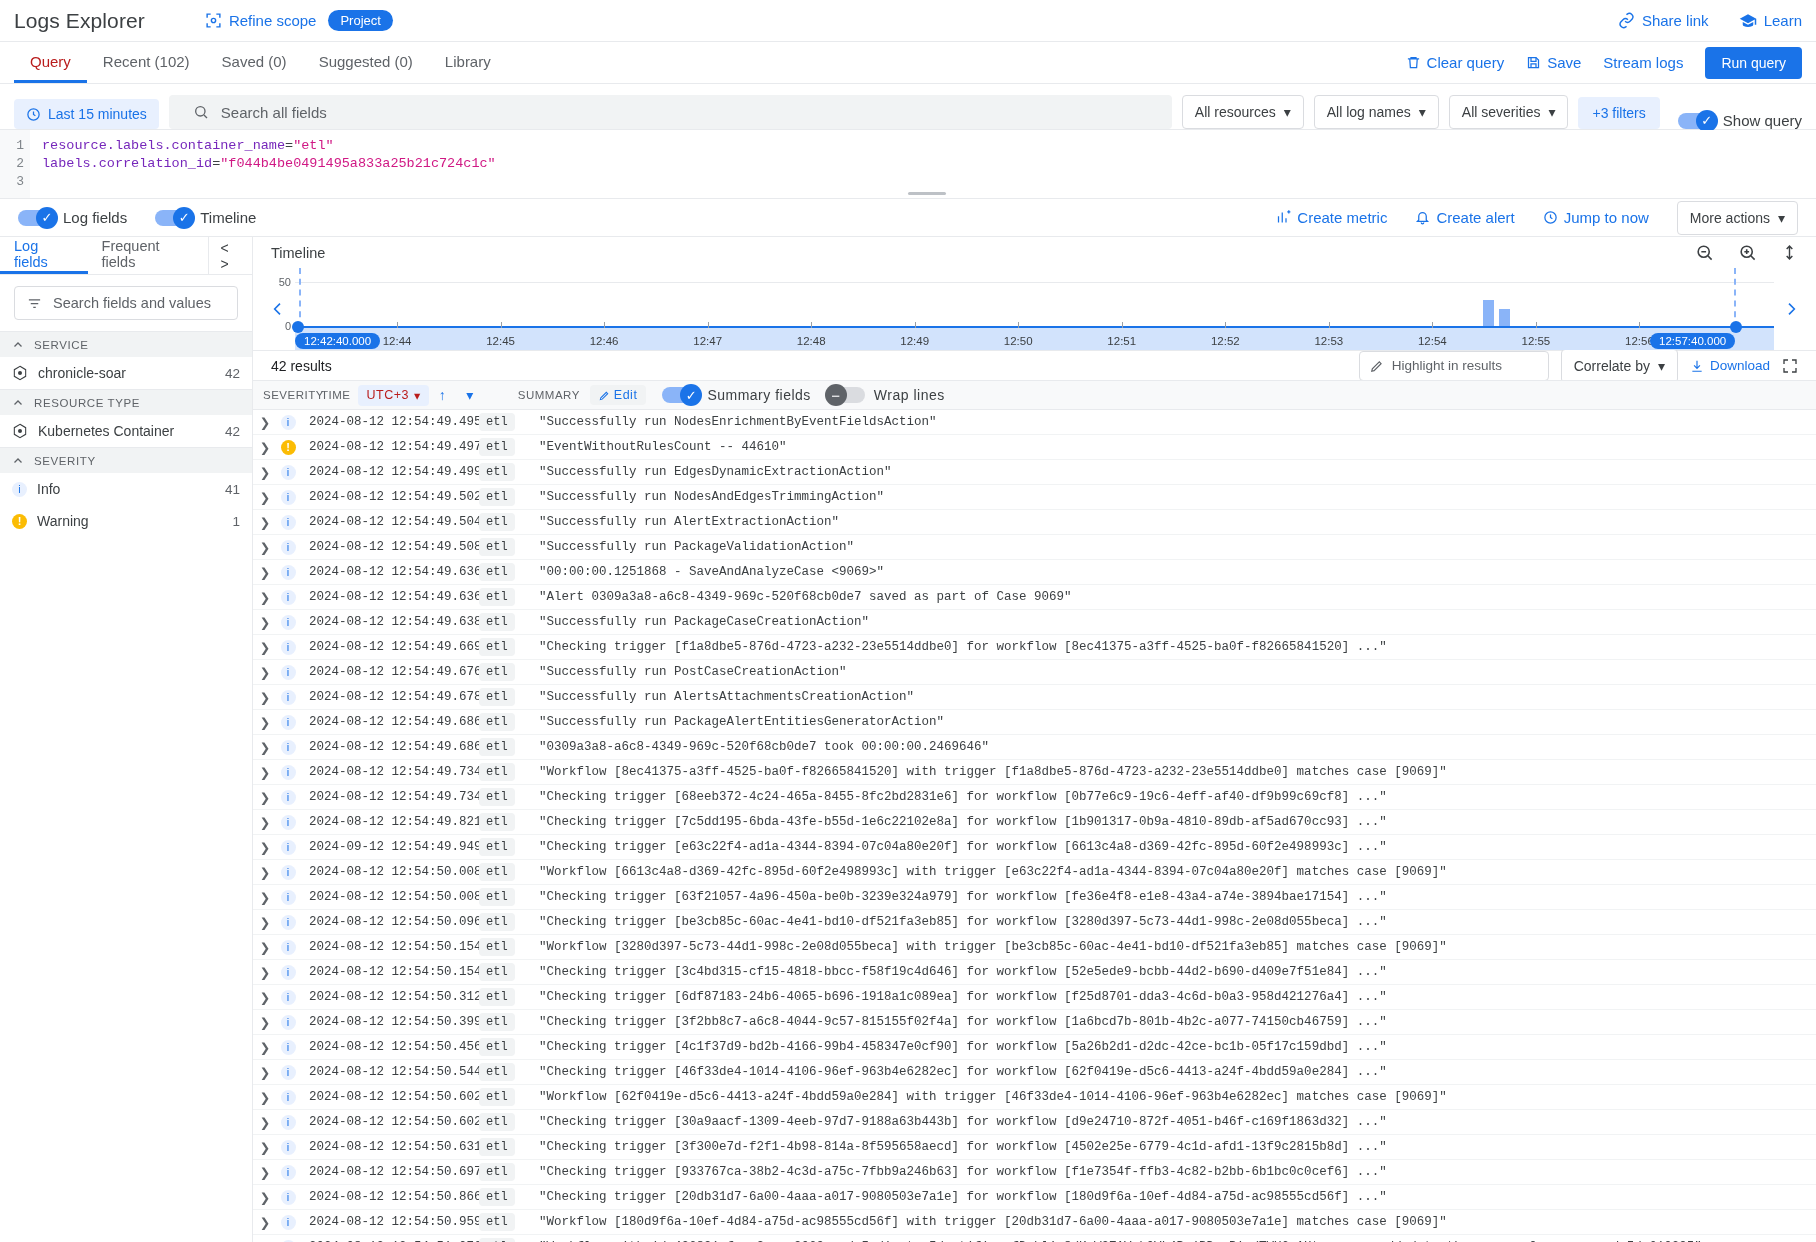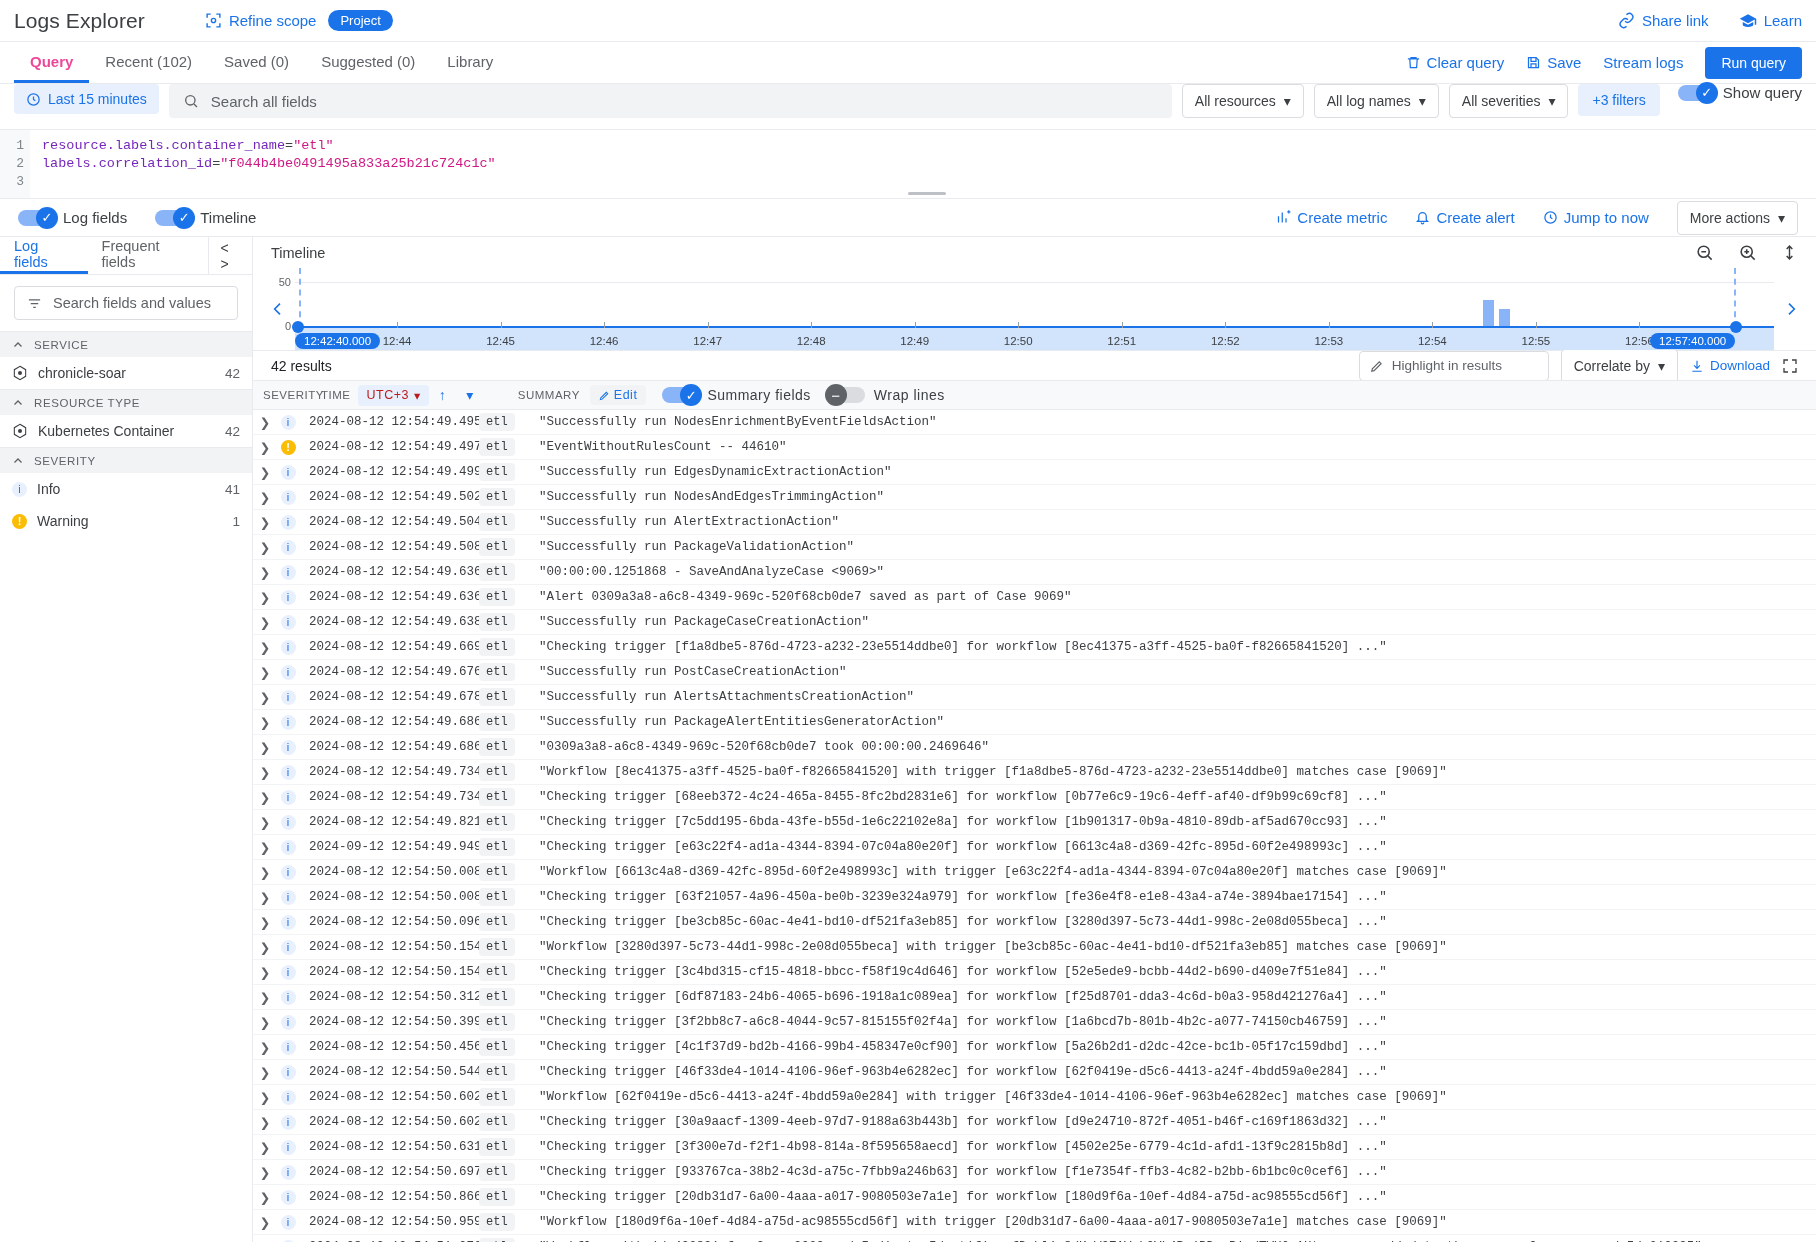--- a/index.html
+++ b/index.html
@@ -34,41 +34,41 @@
   
   .tabsbar {
     height: 42px; display: flex; align-items: stretch;
     border-bottom: 1px solid #e8eaed; padding: 0 14px;
   }
   .tab {
     display: flex; align-items: center; padding: 0 16px;
     font-size: 15px; color: #5f6368; cursor: pointer;
     border-bottom: 3px solid transparent;
   }
-  .tab.active { color: #ec4899; border-bottom-color: #1a73e8; font-weight: 700; }
+  .tab.active { color: #b91c1c; border-bottom-color: #1a73e8; font-weight: 400; }
   .tabs-right { margin-left: auto; display: flex; align-items: center; gap: 22px; }
   .tb-link { display: flex; align-items: center; gap: 6px; color: #1a73e8; font-size: 15px; cursor: pointer; }
   .btn-run {
     background: #1a73e8; color: #fff; border: none; border-radius: 4px;
     padding: 8px 16px; font-size: 14px; font-family: inherit; cursor: pointer;
   }
 
   
   .filterbar {
-    height: 46px; display: flex; align-items: flex-start; gap: 10px;
+    height: 46px; display: flex; align-items: flex-end; gap: 10px;
     padding: 0 14px; border-bottom: 1px solid #e8eaed;
   }
   .timechip {
     display: flex; align-items: center; gap: 7px;
     background: #e8f0fe; color: #1a73e8; border-radius: 4px;
     padding: 7px 12px; font-size: 14px; cursor: pointer;
   }
   .searchbox {
     flex: 1; display: flex; align-items: center; gap: 12px;
-    background: #f1f3f4; border-radius: 4px; height: 34px; padding: 0 14px;
+    background: #f1f3f4; border-radius: 4px; height: 34px; padding: 0 24px;
     color: #5f6368; font-size: 15px; cursor: text;
   }
   .ddbtn {
     display: flex; align-items: center; gap: 8px;
     border: 1px solid #dadce0; border-radius: 4px; background: #fff;
     height: 34px; padding: 0 12px; font-size: 14px; color: #3c4043; cursor: pointer;
     font-family: inherit;
   }
   .filters-chip {
     background: #e8f0fe; color: #1a73e8; border-radius: 4px;

